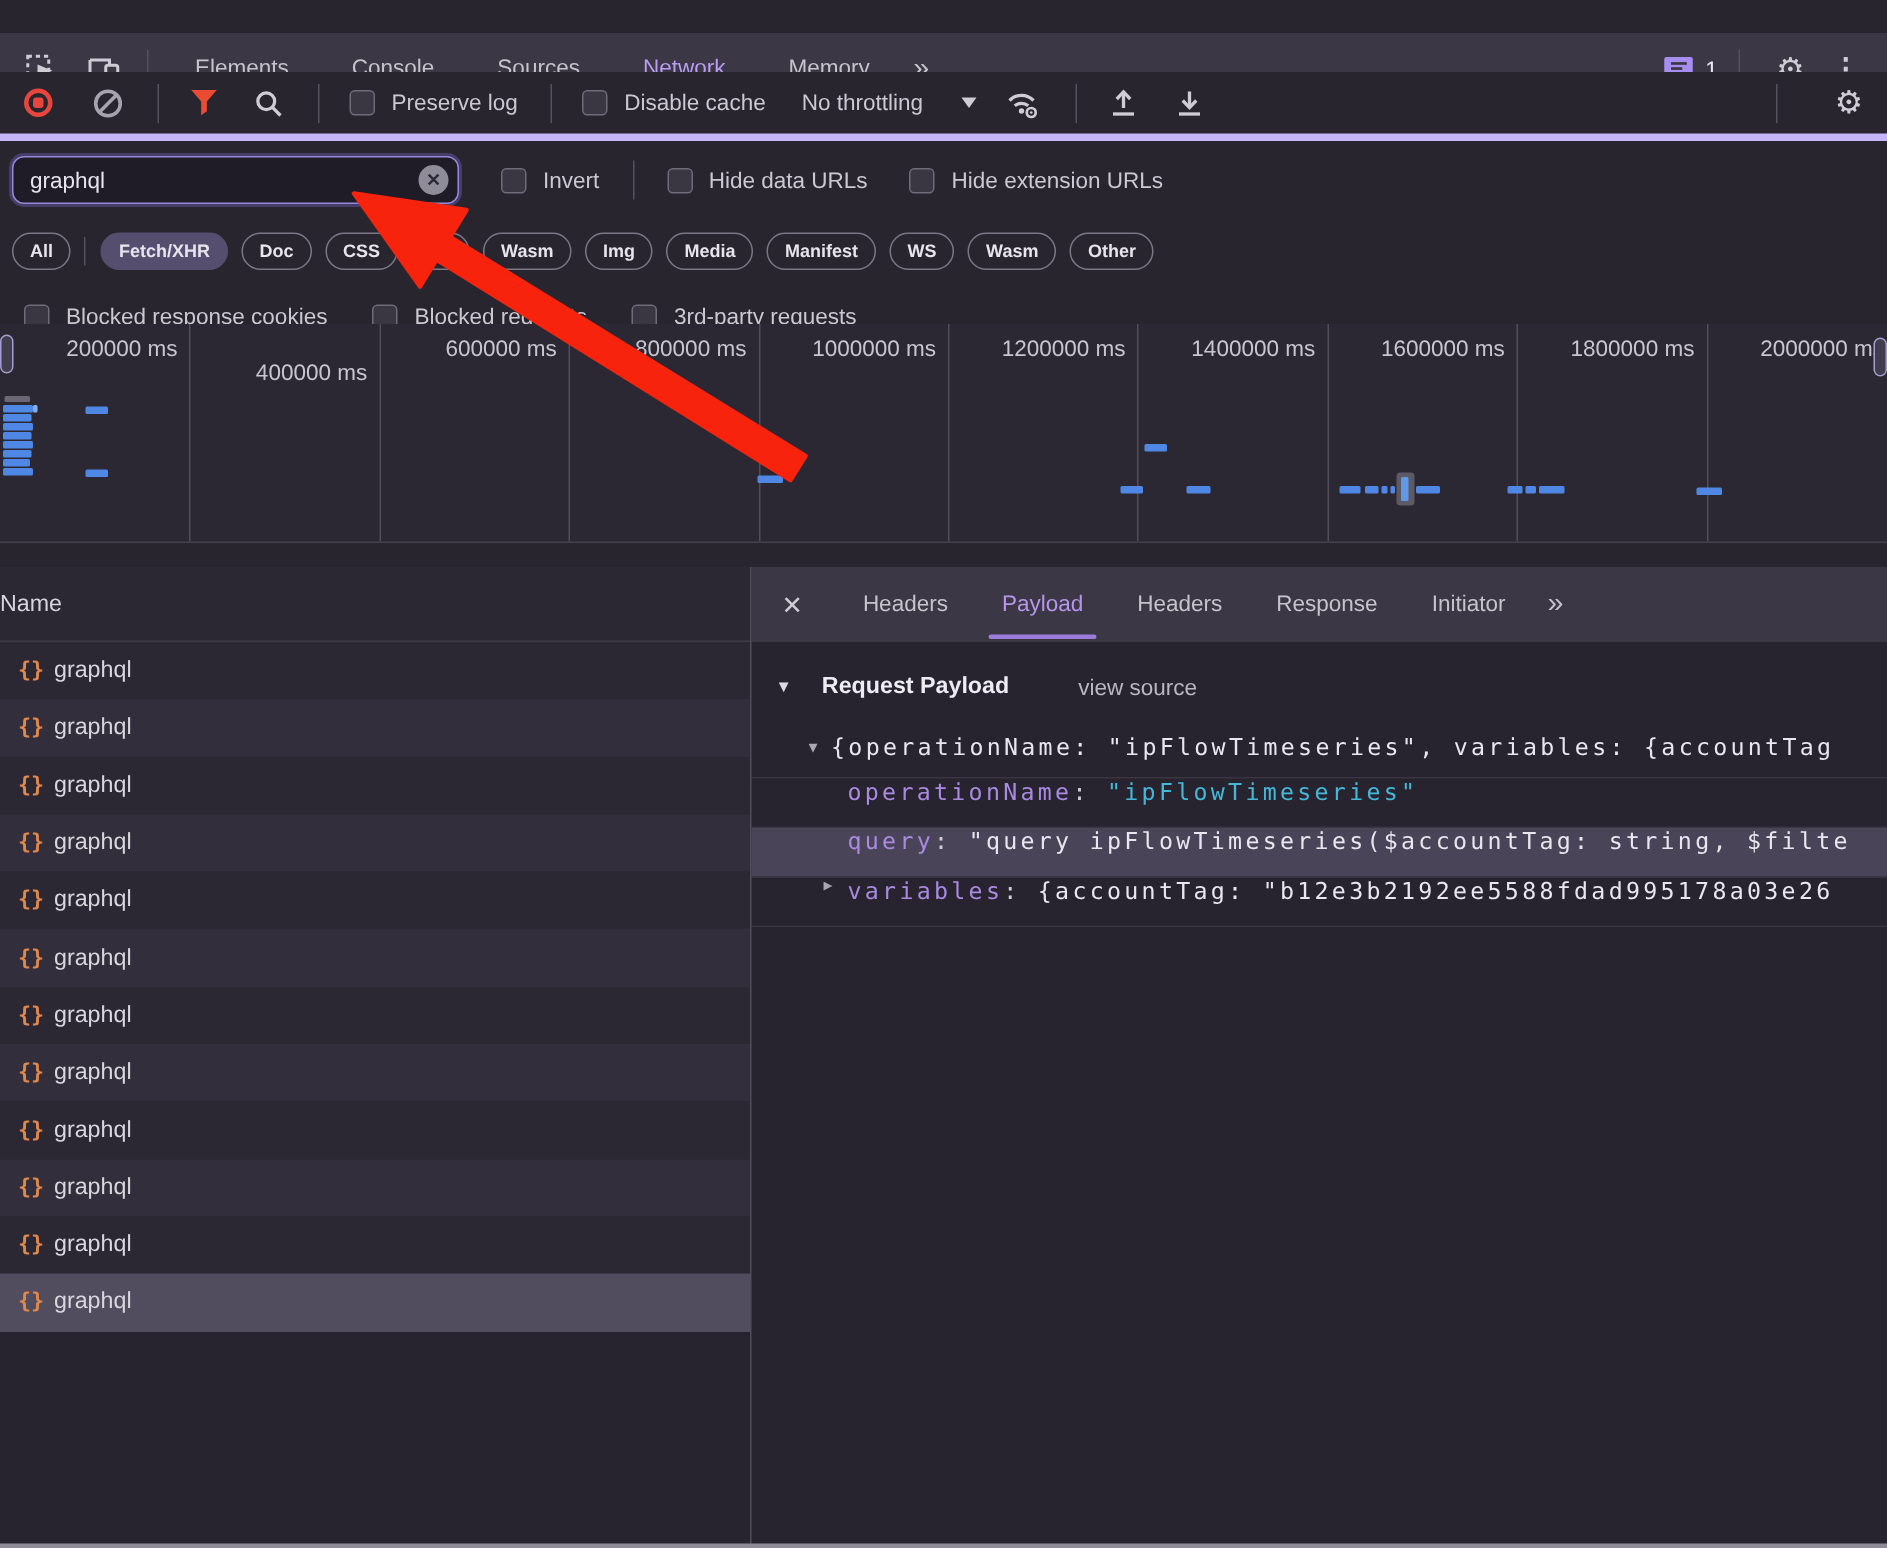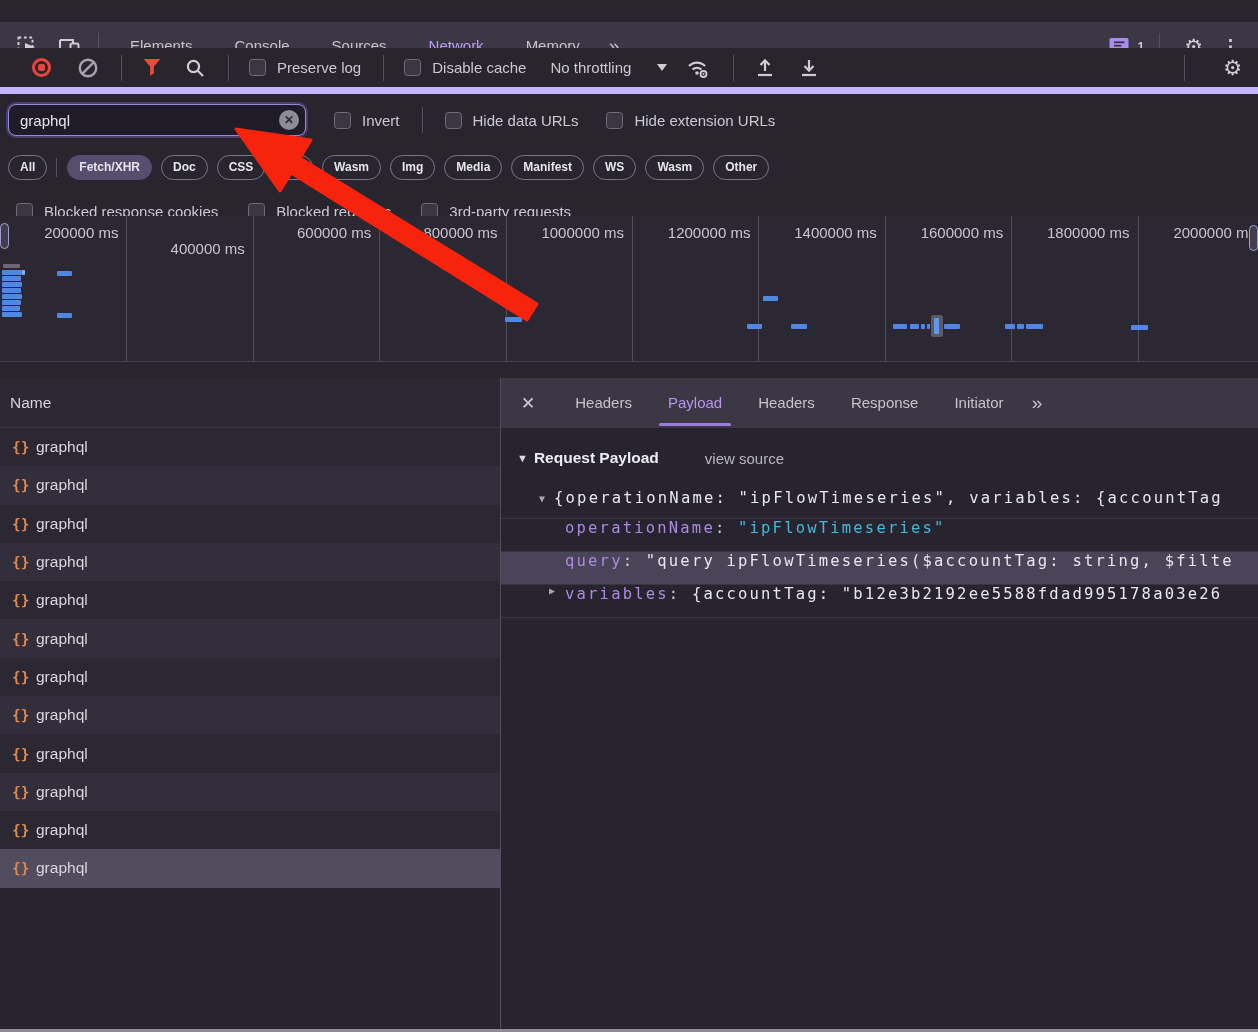--- a/index.html
+++ b/index.html
@@ -21,21 +21,21 @@
   .tab.active::after { content:""; position:absolute; left:7px; right:7px; bottom:1px; height:3px; border-radius:2px; background:#9678d4; }
   .tab-overflow { font-size:19px; color:#c6c3cd; padding:0 8px; letter-spacing:1px; }
   .tabbar-right { margin-left:auto; display:flex; align-items:center; gap:14px; padding-right:14px; }
   .badge { display:flex; align-items:center; gap:7px; color:#e8e6ee; font-size:15px; }
   .glyph-gear { font-size:21px; color:#cfccd6; line-height:1; }
   .glyph-kebab { font-size:19px; font-weight:bold; color:#cfccd6; line-height:1; padding:0 4px; }
   .glyph-close { font-size:17px; color:#cfccd6; }
 
   
   .toolbar { position:absolute; left:0; top:48px; right:0; height:46px;
-    background:#28252f; border-bottom:7px solid #c4b5fd; display:flex; align-items:center; padding-left:32px; }
+    background:#28252f; border-bottom:5px solid #c4b5fd; display:flex; align-items:center; padding-left:16px; }
   .rec { width:19px; height:19px; border:3.5px solid #e8463c; border-radius:50%; position:relative; margin-right:26px; }
   .rec::after { content:""; position:absolute; left:2.5px; top:2.5px; width:7px; height:7px; border-radius:2px; background:#e8463c; }
   .toolbar .icon { margin-right:22px; display:flex; align-items:center; }
   .toolbar .vdiv { margin-right:20px; }
   .cb { display:flex; align-items:center; margin-right:22px; cursor:default; white-space:nowrap; }
   .cbox { width:17px; height:17px; border:1.5px solid #6f6b79; border-radius:3.5px; background:#3a3642; margin-right:11px; flex:0 0 17px; }
   .throttle { display:flex; align-items:center; margin:0 18px 0 2px; white-space:nowrap; }
   .caret { width:0; height:0; border-left:5.5px solid transparent; border-right:5.5px solid transparent; border-top:7px solid #cfccd6; margin-left:26px; }
   .toolbar-right { margin-left:auto; display:flex; align-items:center; padding-right:16px; gap:18px; }
 
@@ -62,40 +62,40 @@
   .gridline { position:absolute; top:0; bottom:0; width:1px; background:#514d59; z-index:1; }
   .glabel { position:absolute; top:8px; width:122px; text-align:right; color:#c8c5ce; font-size:15px; z-index:1; white-space:nowrap; }
   .bar { position:absolute; background:#4e87e4; border-radius:1px; z-index:2; }
   .bar.selected-frame { background:#5d5965; border-radius:2.5px; }
   .bar.selected-bar { background:#5f9ae8; }
   .ov-handle { position:absolute; width:9px; height:26px; border:1.5px solid #a39ed0; border-radius:5px; background:#413d4d; z-index:3; }
 
   
   .main { position:absolute; left:0; top:378px; right:0; bottom:0; }
   .left-panel { position:absolute; left:0; top:0; width:500px; bottom:0; background:#272430; }
-  .list-header { height:50px; display:flex; align-items:center; padding-left:10px; color:#d6d3db; background:#2b2834; border-bottom:1px solid #3e3a46; font-size:15.5px; }
+  .list-header { height:50px; display:flex; align-items:center; color:#d6d3db; background:#2b2834; border-bottom:1px solid #3e3a46; font-size:15.5px; }
   .req-row { height:38.3px; display:flex; align-items:center; padding-left:12px; font-size:15.5px; color:#d9d6de; }
   .req-row:nth-child(odd) { background:#2b2834; }
   .req-row:nth-child(even) { background:#322e3b; }
   .req-row.selected { background:#514c5e; }
   .json-icon { font-family:"DejaVu Sans Mono",monospace; font-weight:bold; font-size:14.5px; color:#e0884b; width:24px; flex:0 0 24px; }
   .split-divider { position:absolute; left:500px; top:0; width:1px; bottom:0; background:#514d5b; z-index:4; }
 
   .right-panel { position:absolute; left:501px; top:0; right:0; bottom:0; background:#272430; }
   .dtabstrip { height:50px; background:#3b3744; display:flex; align-items:center; padding-left:14px; }
   .dtab { position:relative; height:50px; line-height:50px; padding:0 18px; color:#c6c3cd; white-space:nowrap; }
   .dtab.active { color:#b795ec; }
   .dtab.active::after { content:""; position:absolute; left:9px; right:9px; bottom:2px; height:3px; border-radius:2px; background:#9a7cdb; }
   .dtabstrip .glyph-close { margin-right:16px; padding:0 6px; }
   .dtabstrip .tab-overflow { margin-left:2px; }
 
   .dcontent { position:relative; }
   .phead { display:flex; align-items:center; margin:18px 0 0 16px; height:24px; }
   .ph-tri { font-size:11px; color:#dcd9e2; }
-  .ph-title { font-weight:bold; font-size:15.5px; color:#ececf2; margin-left:6px; }
+  .ph-title { font-weight:bold; font-size:15.5px; color:#ececf2; margin-left:20px; }
   .ph-link { margin-left:46px; color:#bab7c2; font-size:15px; }
   .mono { font-family:"DejaVu Sans Mono",monospace; font-size:15.5px; letter-spacing:2.2px; }
   .praw { display:flex; align-items:center; margin:16px 0 0 38px; height:24px; white-space:nowrap; overflow:hidden; color:#e8e6ee; }
   .praw .ptri { font-size:10px; color:#a9a6b1; margin-right:9px; letter-spacing:0; flex:0 0 auto; }
   .prows { margin-top:8px; border-top:1px solid #393541; }
   .prow { height:33px; display:flex; padding-left:64px; border-bottom:1px solid #393541; white-space:nowrap; overflow:hidden; }
   .prow.selected { background:#4a4458; }
   .prow .ptri { font-size:10px; color:#a9a6b1; letter-spacing:0; position:absolute; left:48px; }
   .prow { position:relative; }
   .pkey { color:#a98ae0; }

